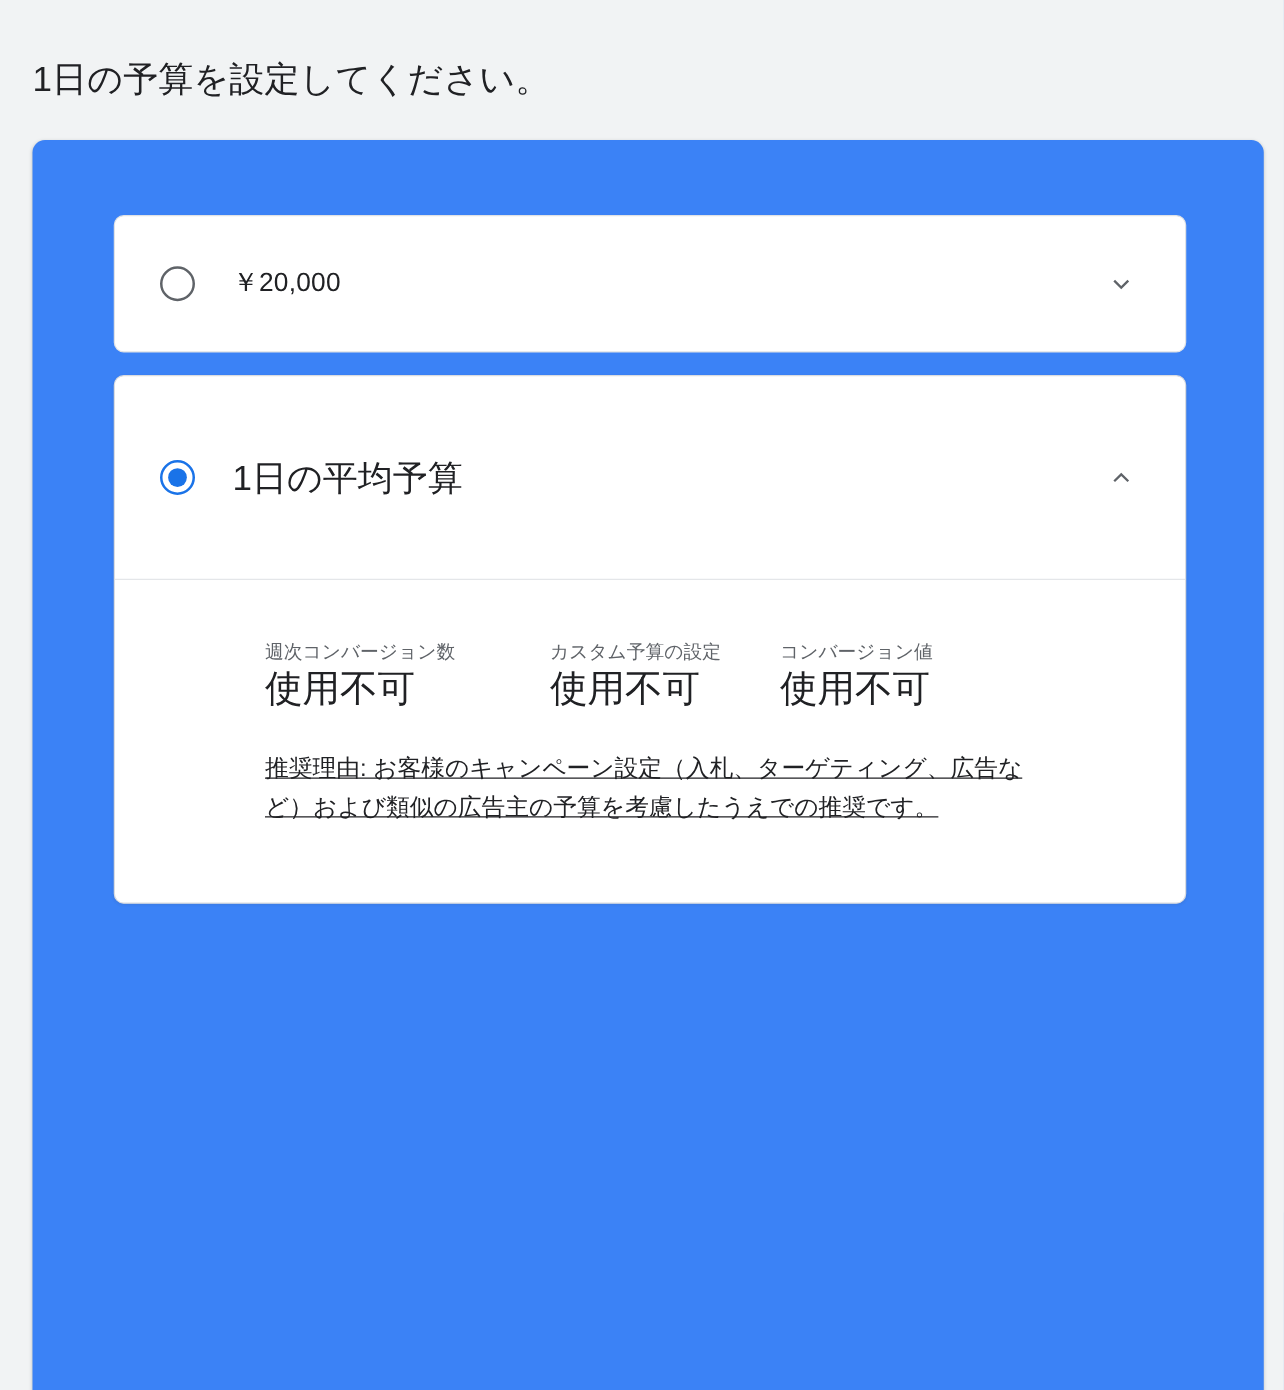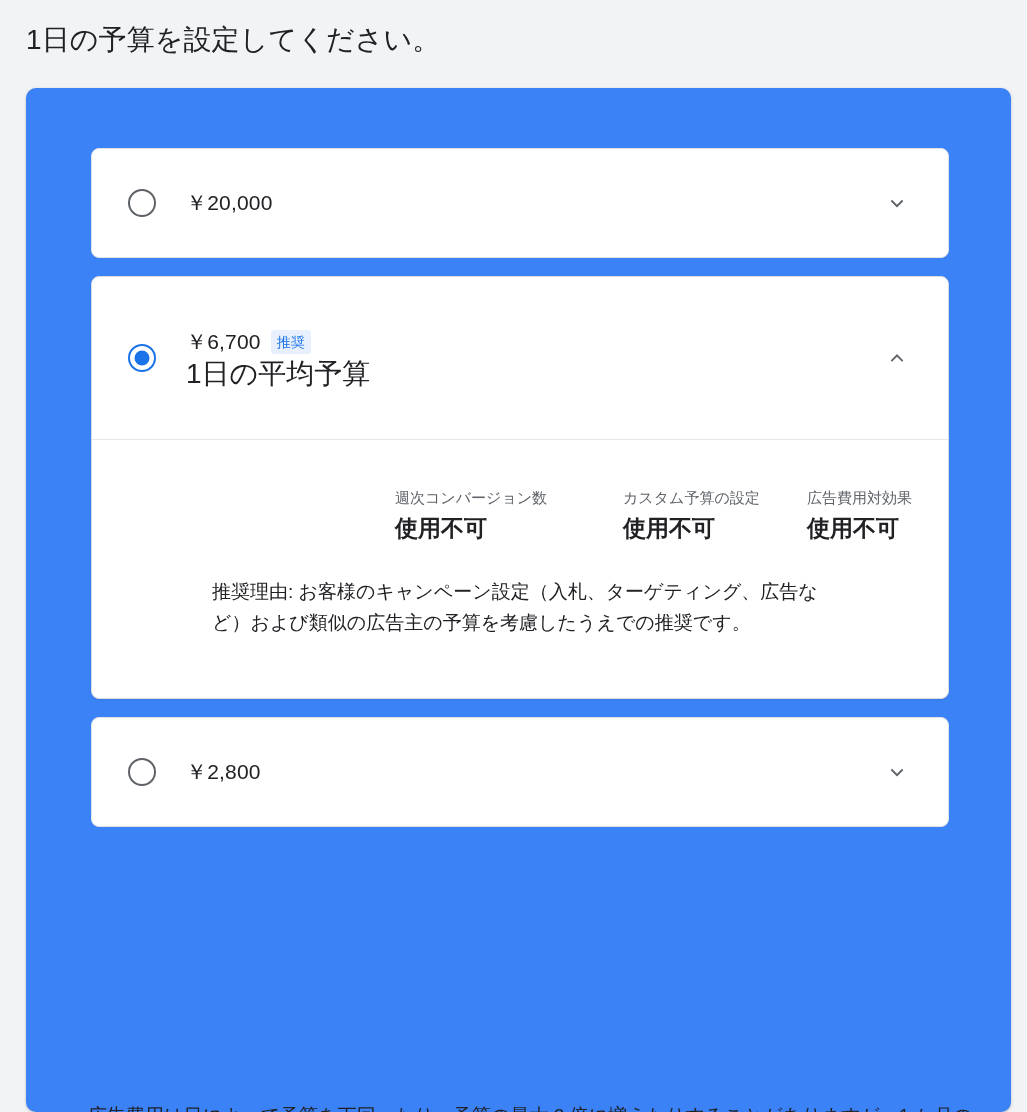--- a/index.html
+++ b/index.html
@@ -11,20 +11,21 @@
     font-family: "Liberation Sans", "DejaVu Sans", sans-serif;
     color: #202124;
     overflow: hidden;
   }
 
   .page {
     width: 1027px;
     height: 946px;
     position: relative;
     background: #f1f3f4;
+    margin-top: 24px;
   }
 
   .page-title {
     position: absolute;
     left: 26px;
     top: 20px;
     font-size: 28px;
     line-height: 40px;
     font-weight: 400;
     color: #202124;
@@ -160,50 +161,49 @@
 
   
   .opt-detail {
     border-top: 1px solid #e4e6e9;
     padding: 48px 36px 60px 120px;
   }
 
   .metrics {
     display: flex;
     align-items: flex-start;
-    justify-content: flex-end;
   }
 
   .metric { flex: 0 0 auto; }
   .metric.m0 { width: 228px; }
   .metric.m1 { width: 184px; }
   .metric.m2 { width: auto; }
 
   .metric-label {
     font-size: 15px;
     line-height: 20px;
     color: #5f6368;
     white-space: nowrap;
   }
 
   .metric-value {
-    font-size: 23px;
+    font-size: 30px;
     line-height: 32px;
     color: #202124;
     margin-top: 4px;
     white-space: nowrap;
-    font-weight: bold;
   }
 
   .reason {
     margin-top: 32px;
     font-size: 19px;
     line-height: 31px;
     color: #202124;
     max-width: 620px;
+    text-decoration: underline;
   }
 
   
   .footnote {
     position: absolute;
     left: 62px;
     top: 1012px;
     width: 890px;
     font-size: 19px;
     line-height: 31px;
@@ -234,68 +234,49 @@
               <path d="M7.4 9.1 12 13.7l4.6-4.6 1.2 1.2L12 16.1 6.2 10.3z" fill="#5f6368"></path>
             </svg>
           </div>
         </div>
       </div>
 
       <div class="opt-card expanded">
         <div class="opt-head">
           <div class="radio selected"></div>
           <div class="opt-body">
-            <div class="opt-amount-row">
-              <span class="opt-amount">￥6,700</span>
-              <span class="badge">推奨</span>
-            </div>
             <div class="opt-sub">1日の平均予算</div>
           </div>
           <div class="chevron">
             <svg width="26" height="26" viewBox="0 0 24 24" aria-hidden="true">
               <path d="M7.4 15.4 12 10.8l4.6 4.6 1.2-1.2L12 8.4l-5.8 5.8z" fill="#5f6368"></path>
             </svg>
           </div>
         </div>
 
         <div class="opt-detail">
           <div class="metrics">
             <div class="metric m0">
               <div class="metric-label">週次コンバージョン数</div>
               <div class="metric-value">使用不可</div>
             </div>
             <div class="metric m1">
               <div class="metric-label">カスタム予算の設定</div>
               <div class="metric-value">使用不可</div>
             </div>
             <div class="metric m2">
-              <div class="metric-label">広告費用対効果</div>
+              <div class="metric-label">コンバージョン値</div>
               <div class="metric-value">使用不可</div>
             </div>
           </div>
 
           <div class="reason">推奨理由: お客様のキャンペーン設定（入札、ターゲティング、広告など）および類似の広告主の予算を考慮したうえでの推奨です。</div>
         </div>
       </div>
 
-      <div class="opt-card">
-        <div class="opt-head">
-          <div class="radio"></div>
-          <div class="opt-body">
-            <div class="opt-amount-row">
-              <span class="opt-amount">￥2,800</span>
-            </div>
-          </div>
-          <div class="chevron">
-            <svg width="26" height="26" viewBox="0 0 24 24" aria-hidden="true">
-              <path d="M7.4 9.1 12 13.7l4.6-4.6 1.2 1.2L12 16.1 6.2 10.3z" fill="#5f6368"></path>
-            </svg>
-          </div>
-        </div>
-      </div>
 
 
     </div>
 
     <div class="footnote">
       <span>広告費用は日によって予算を下回ったり、予算の最大 2 倍に増えたりすることがありますが、1 か月の請求額が、1 日の予算に 1 か月の平均日数を掛けた額を超えることはありません。 </span>
     </div>
 
   </div>
 </div>

